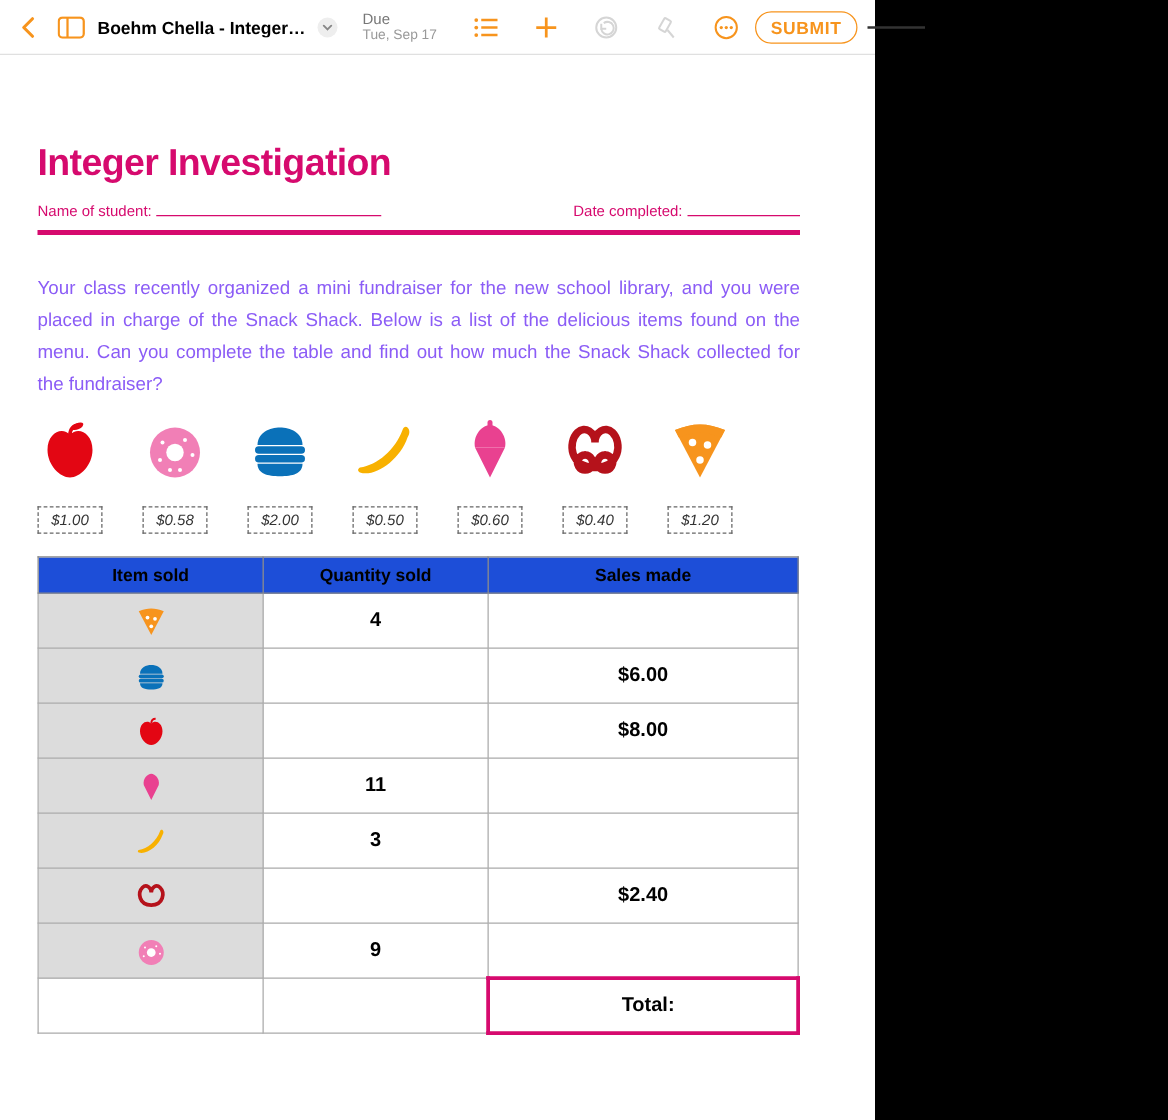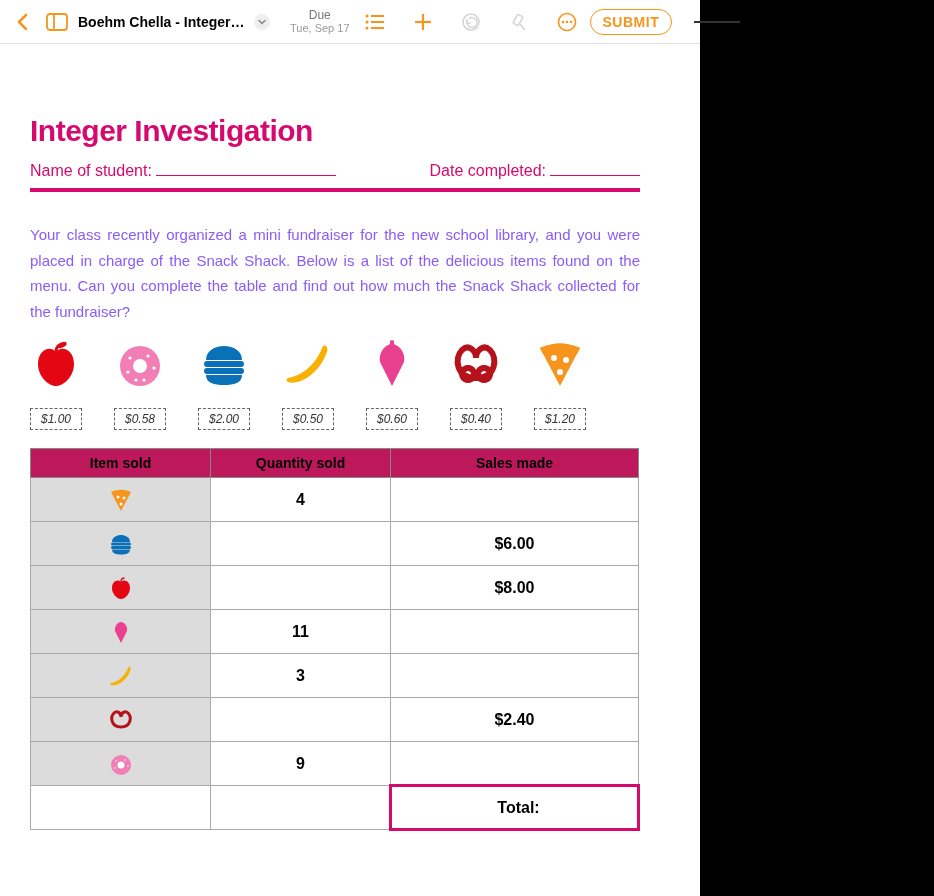--- a/index.html
+++ b/index.html
@@ -57,24 +57,23 @@
     overflow: hidden;
     text-overflow: ellipsis;
   }
   .dropdown-circ {
     width: 16px; height: 16px;
     border-radius: 50%;
     background: #eee;
     display: flex; align-items: center; justify-content: center;
   }
   .due-block {
-    text-align: center;
     line-height: 1.1;
     margin-left: 16px;
-    margin-right: 6px;
+    margin-right: 20px;
   }
   .due-lbl { font-size: 12px; color: #777; }
   .due-date { font-size: 11px; color: #999; }
   .spacer-sm { width: 10px; }
   .submit-btn {
     border: 1.5px solid #f7941d;
     color: #f7941d;
     font-size: 14px;
     font-weight: 700;
     padding: 4px 12px;
@@ -92,21 +91,21 @@
     color: #d60a6e;
     font-family: "Futura", "Century Gothic", "Helvetica Neue", Arial, sans-serif;
     font-weight: 700;
     font-size: 30px;
     letter-spacing: -0.5px;
   }
   .form-line {
     display: flex;
     justify-content: space-between;
     margin-top: 14px;
-    font-size: 16px;
+    font-size: 12px;
     color: #d60a6e;
     font-family: "Futura","Helvetica Neue",Arial,sans-serif;
   }
   .underline {
     display: inline-block;
     border-bottom: 1px solid #d60a6e;
     margin-left: 4px;
   }
   .u1 { width: 180px; }
   .u2 { width: 90px; }
@@ -149,21 +148,21 @@
     color: #333;
   }
 
   .sales-table {
     width: 100%;
     border-collapse: collapse;
     margin-top: 18px;
     font-family: "Futura","Helvetica Neue",Arial,sans-serif;
   }
   .sales-table th {
-    background: #be185d;
+    background: #1d4ed8;
     border: 1px solid #888;
     font-size: 14px;
     font-weight: 700;
     padding: 6px;
   }
   .sales-table td {
     border: 1px solid #aaa;
     height: 44px;
     text-align: center;
     font-size: 16px;

